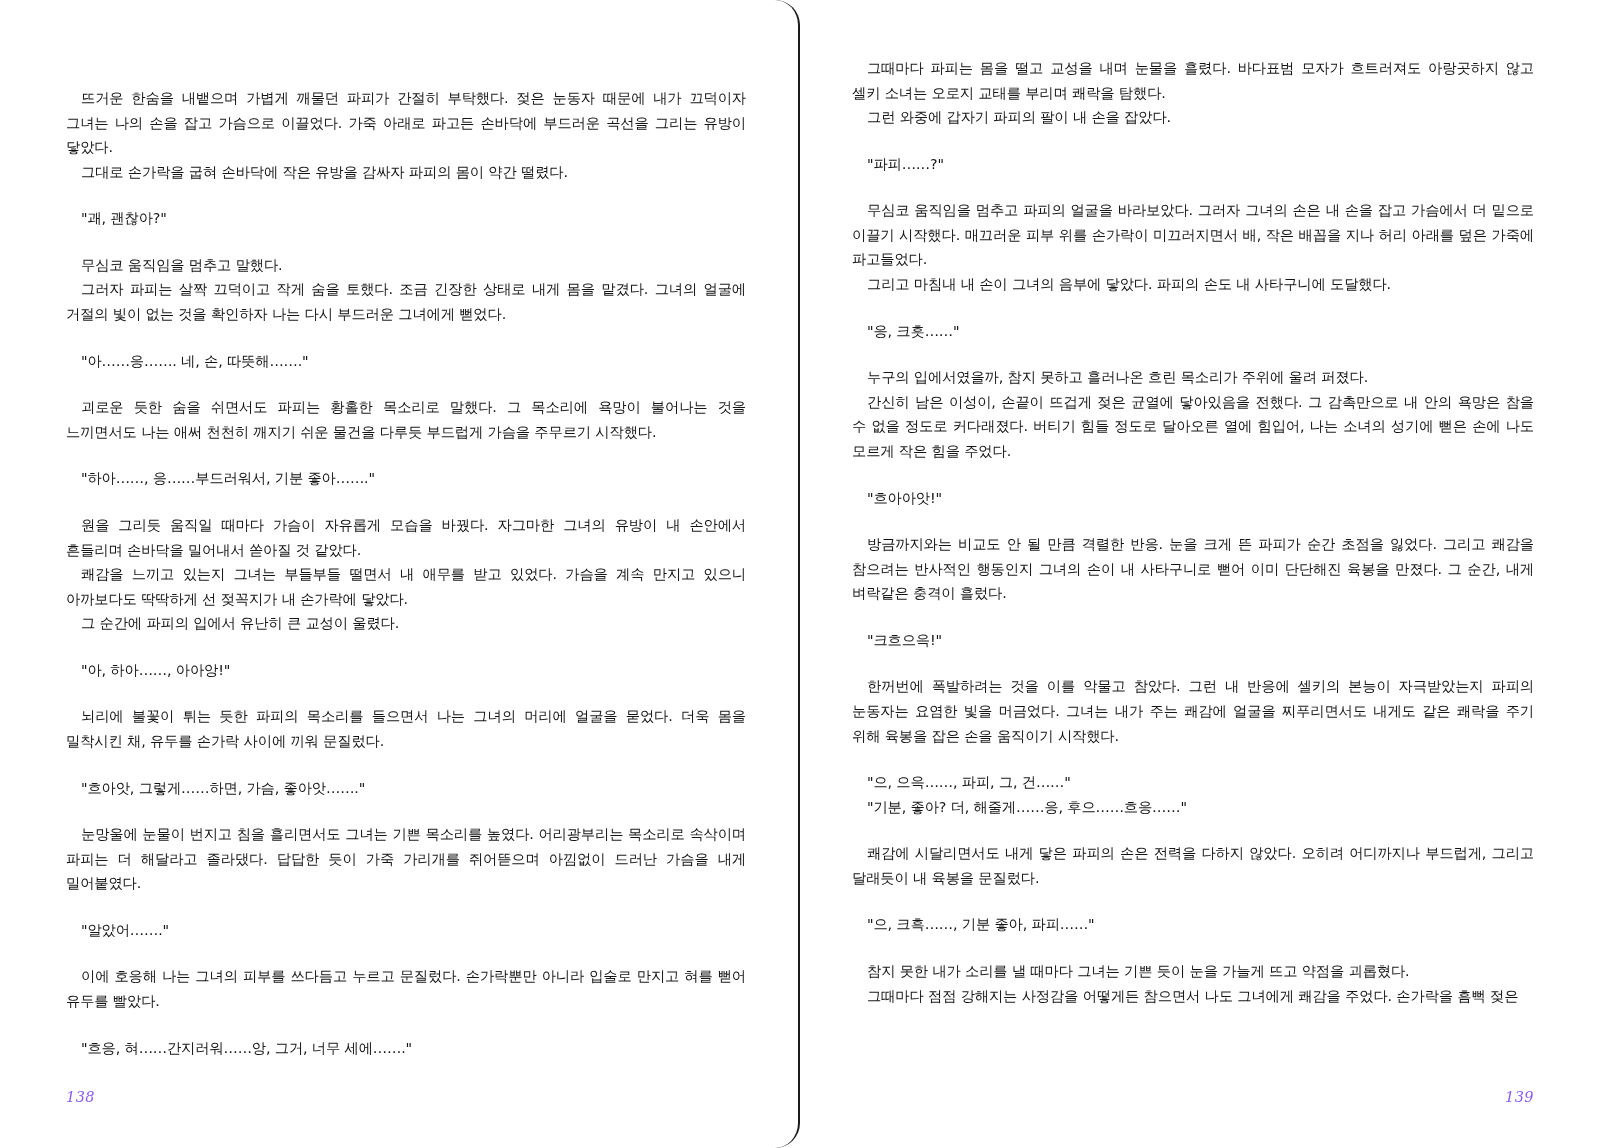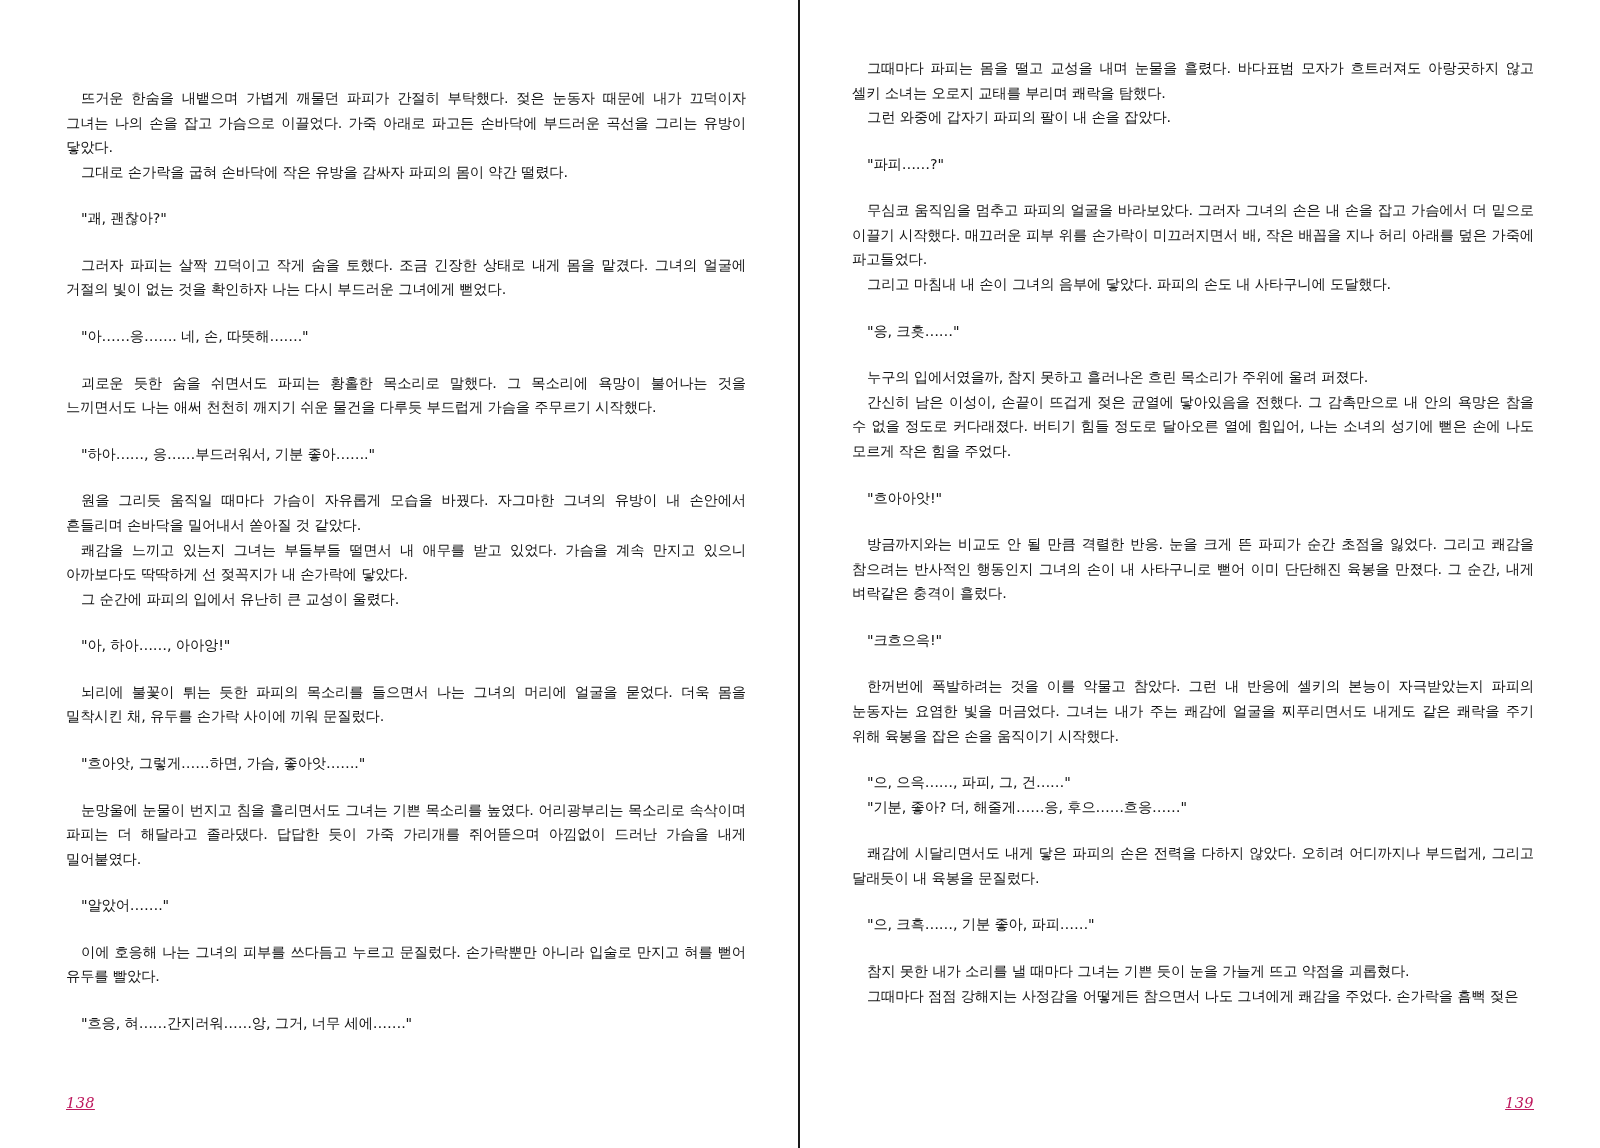--- a/index.html
+++ b/index.html
@@ -24,20 +24,21 @@
   .page {
     position: relative;
     box-sizing: border-box;
     height: 1148px;
     flex: 0 0 800px;
     width: 800px;
   }
   .page.left {
     padding: 86px 52px 0 66px;
     border-right: 2px solid #1a1a1a;
+    border-radius: 25px;
   }
   .page.right {
     padding: 56px 66px 0 52px;
   }
   .body-text {
     font-size: 14.3px;
     line-height: 1.72;
     letter-spacing: -0.15px;
     text-align: justify;
     word-break: keep-all;
@@ -49,43 +50,43 @@
     text-indent: 15px;
   }
   p.dialogue {
     text-indent: 15px;
   }
   .gap {
     height: 22px;
   }
   .folio {
     position: absolute;
-    bottom: 37px;
+    bottom: 43px;
     font-style: italic;
     font-size: 14.5px;
     font-family: "DejaVu Serif", "Liberation Serif", serif;
-    color: #be185d;
+    color: #8b5cf6;
     letter-spacing: 0.4px;
-    text-decoration: underline;
   }
   .folio.left { left: 66px; }
   .folio.right { right: 66px; margin-top: 8px; }
 </style>
 </head>
 <body>
 
 <div class="spread">
 
   <div class="page left">
     <div class="body-text" id="left-col">
         <p class="indent">뜨거운 한숨을 내뱉으며 가볍게 깨물던 파피가 간절히 부탁했다. 젖은 눈동자 때문에 내가 끄덕이자 그녀는 나의 손을 잡고 가슴으로 이끌었다. 가죽 아래로 파고든 손바닥에 부드러운 곡선을 그리는 유방이 닿았다.</p>
         <p class="indent">그대로 손가락을 굽혀 손바닥에 작은 유방을 감싸자 파피의 몸이 약간 떨렸다.</p>
         <div class="gap"></div>
         <p class="dialogue">"괘, 괜찮아?"</p>
         <div class="gap"></div>
+        <p class="indent">무심코 움직임을 멈추고 말했다.</p>
         <p class="indent">그러자 파피는 살짝 끄덕이고 작게 숨을 토했다. 조금 긴장한 상태로 내게 몸을 맡겼다. 그녀의 얼굴에 거절의 빛이 없는 것을 확인하자 나는 다시 부드러운 그녀에게 뻗었다.</p>
         <div class="gap"></div>
         <p class="dialogue">"아……응……. 네, 손, 따뜻해……."</p>
         <div class="gap"></div>
         <p class="indent">괴로운 듯한 숨을 쉬면서도 파피는 황홀한 목소리로 말했다. 그 목소리에 욕망이 불어나는 것을 느끼면서도 나는 애써 천천히 깨지기 쉬운 물건을 다루듯 부드럽게 가슴을 주무르기 시작했다.</p>
         <div class="gap"></div>
         <p class="dialogue">"하아……, 응……부드러워서, 기분 좋아……."</p>
         <div class="gap"></div>
         <p class="indent">원을 그리듯 움직일 때마다 가슴이 자유롭게 모습을 바꿨다. 자그마한 그녀의 유방이 내 손안에서 흔들리며 손바닥을 밀어내서 쏟아질 것 같았다.</p>
         <p class="indent">쾌감을 느끼고 있는지 그녀는 부들부들 떨면서 내 애무를 받고 있었다. 가슴을 계속 만지고 있으니 아까보다도 딱딱하게 선 젖꼭지가 내 손가락에 닿았다.</p>

